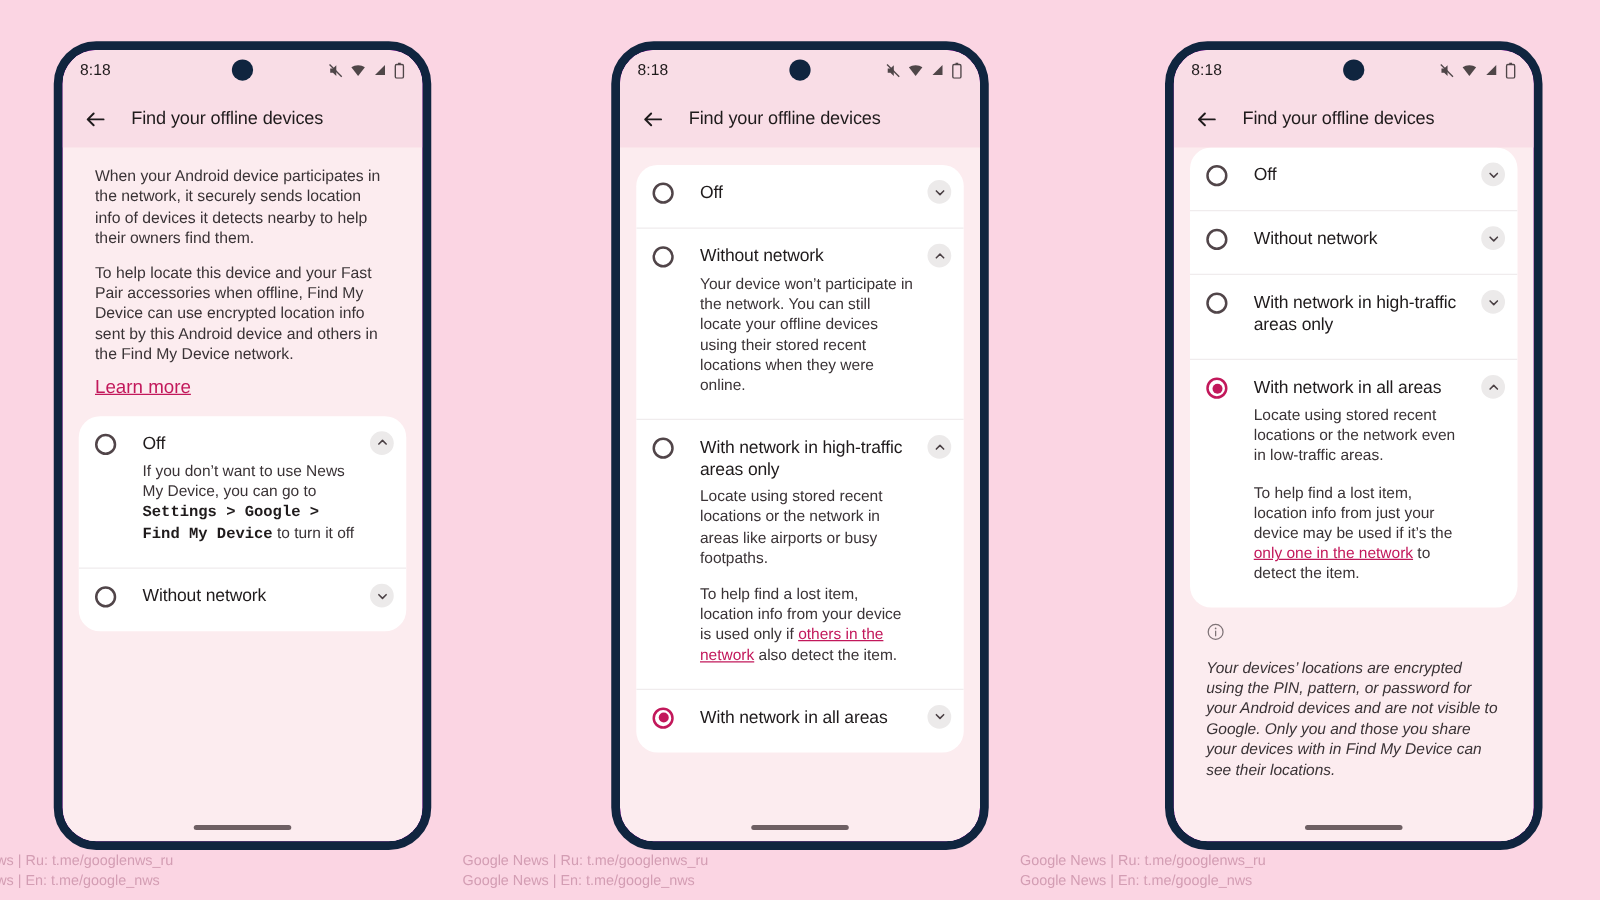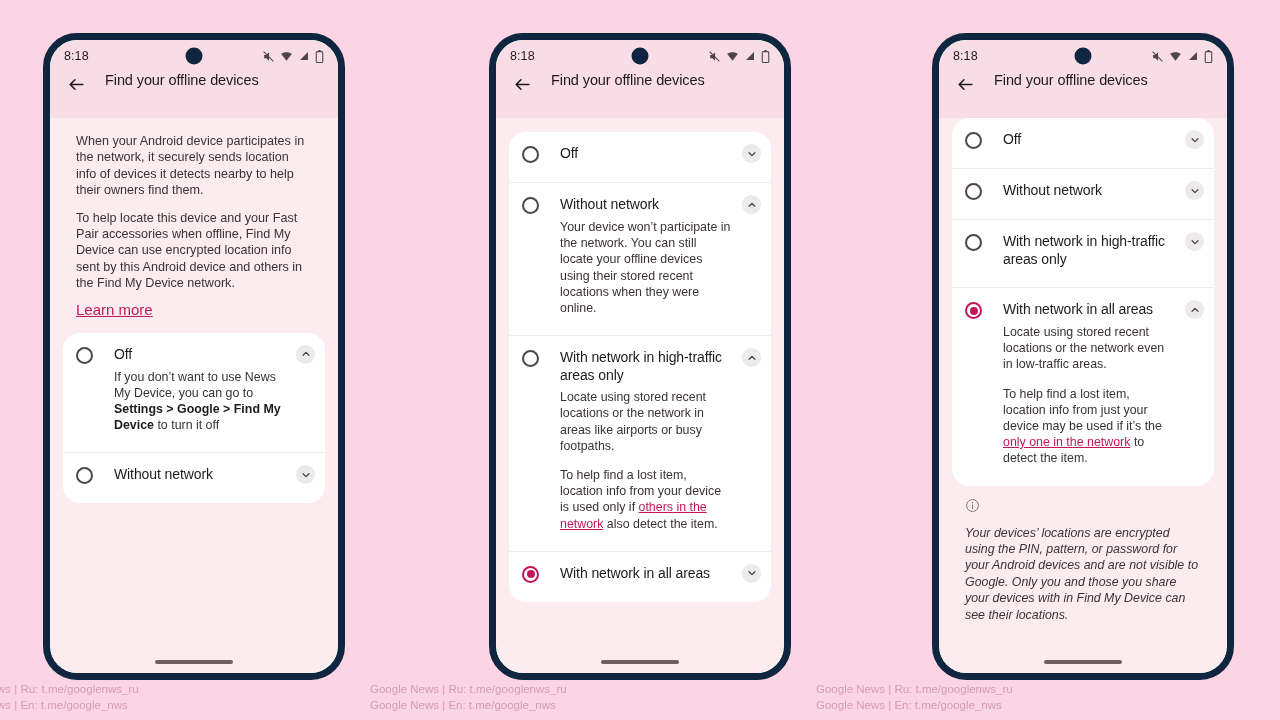--- a/index.html
+++ b/index.html
@@ -9,21 +9,21 @@
     font-family:"Liberation Sans", sans-serif;
     position:relative;
   }
 
   
   .phone {
     position:absolute;
     width:302px;
     border:7px solid #10253f;
     border-radius:34px;
-    background:#86efac;
+    background:#a21caf;
     overflow:hidden;
   }
   #phone-1 { left:43px;  top:33px;  height:647px; }
   #phone-2 { left:489px; top:33px;  height:647px; }
   #phone-3 { left:932px; top:33px;  height:647px; }
 
   .screen {
     position:absolute;
     inset:0;
     background:#fcecef;
@@ -59,21 +59,21 @@
     gap:5px;
     opacity:.78;
   }
   .status-icons svg { display:block; }
 
   
   .appbar {
     height:46px;
     background:#f9dde6;
     display:flex;
-    align-items:flex-start;
+    align-items:center;
     padding:0 14px;
     flex:0 0 auto;
   }
   .back-btn {
     width:24px; height:24px;
     display:flex; align-items:center; justify-content:center;
     cursor:pointer;
   }
   .appbar-title {
     font-size:14.5px;
@@ -168,21 +168,21 @@
   .option-body {
     margin-left:38px;
     margin-top:5px;
   }
   .option-body p {
     font-size:12.4px;
     line-height:16.2px;
     color:#3a3336;
   }
   .option-body p + p { margin-top:13px; }
-  .option-body b { font-weight:bold; color:#1f1b1c; }
+  .option-body b { font-weight:bold; color:#1f1b1c;font-family:Liberation Mono, monospace; }
   .inline-link {
     color:#c2185b;
     text-decoration:underline;
     text-decoration-color:#c2185b;
     cursor:pointer;
   }
 
   .footnote-wrap { margin:12px 3px 0 3px;font-style:italic; }
   .info-icon { margin-left:10px; opacity:.7; }
   .footnote {

